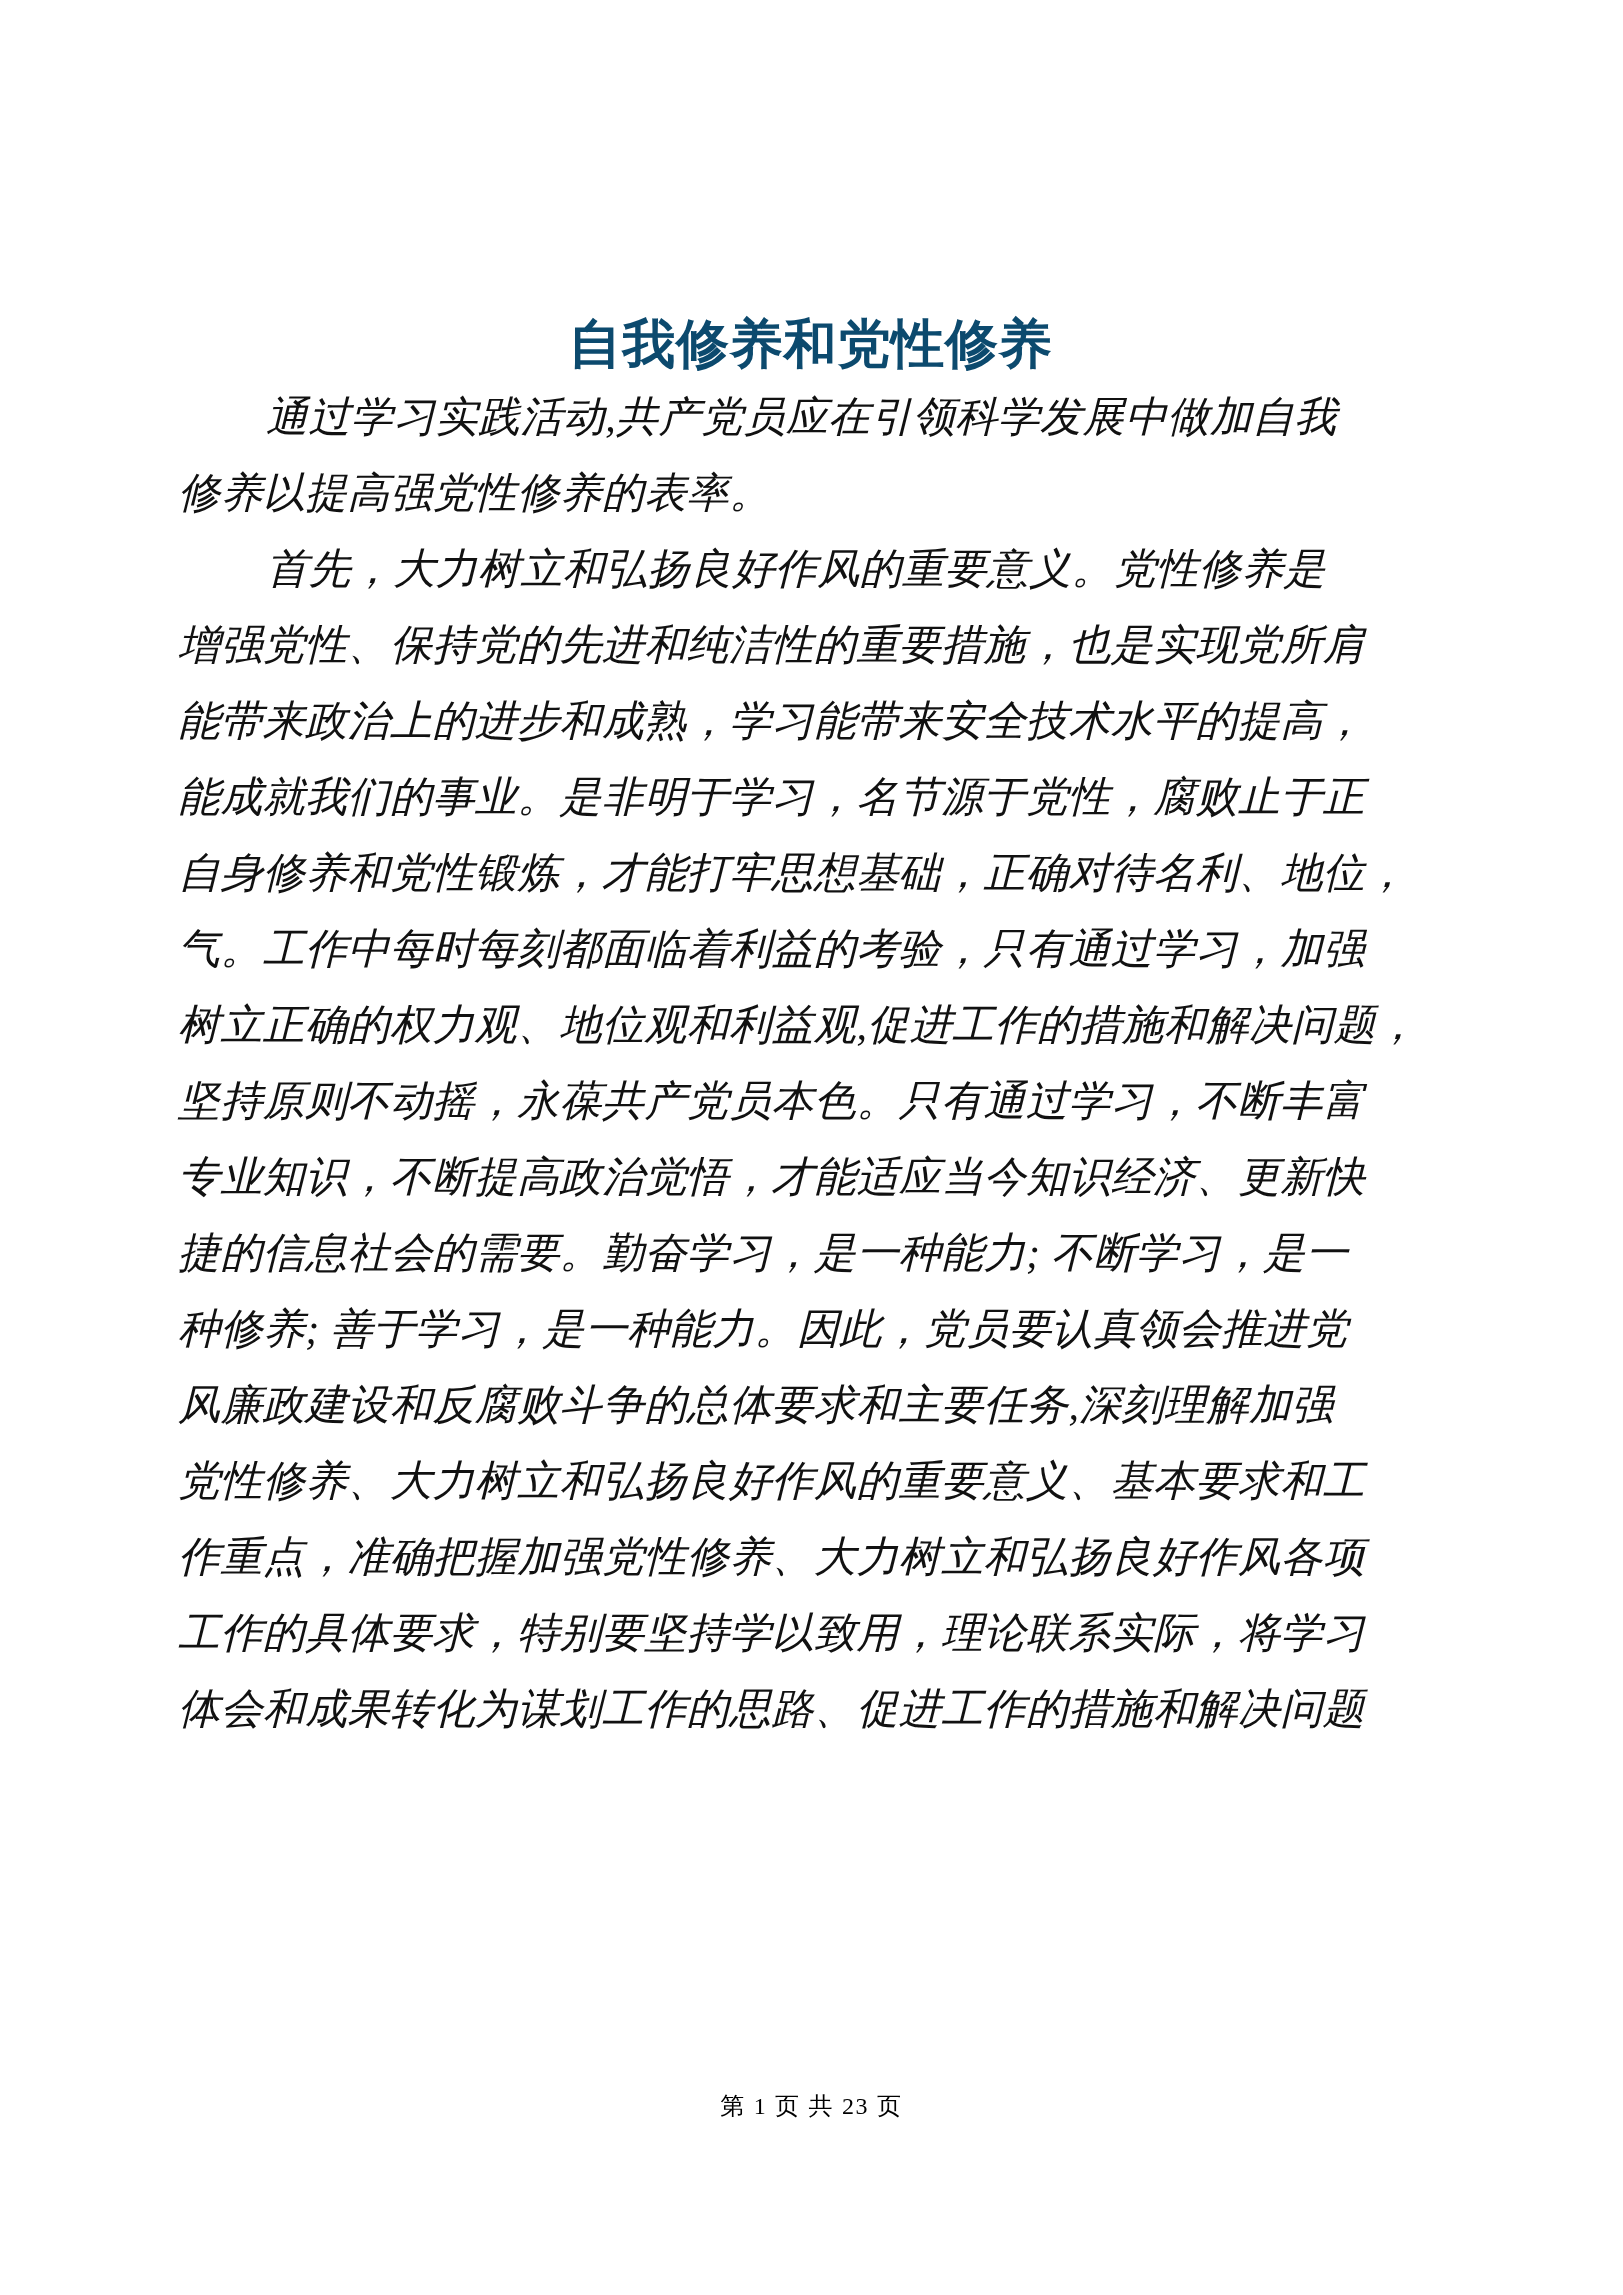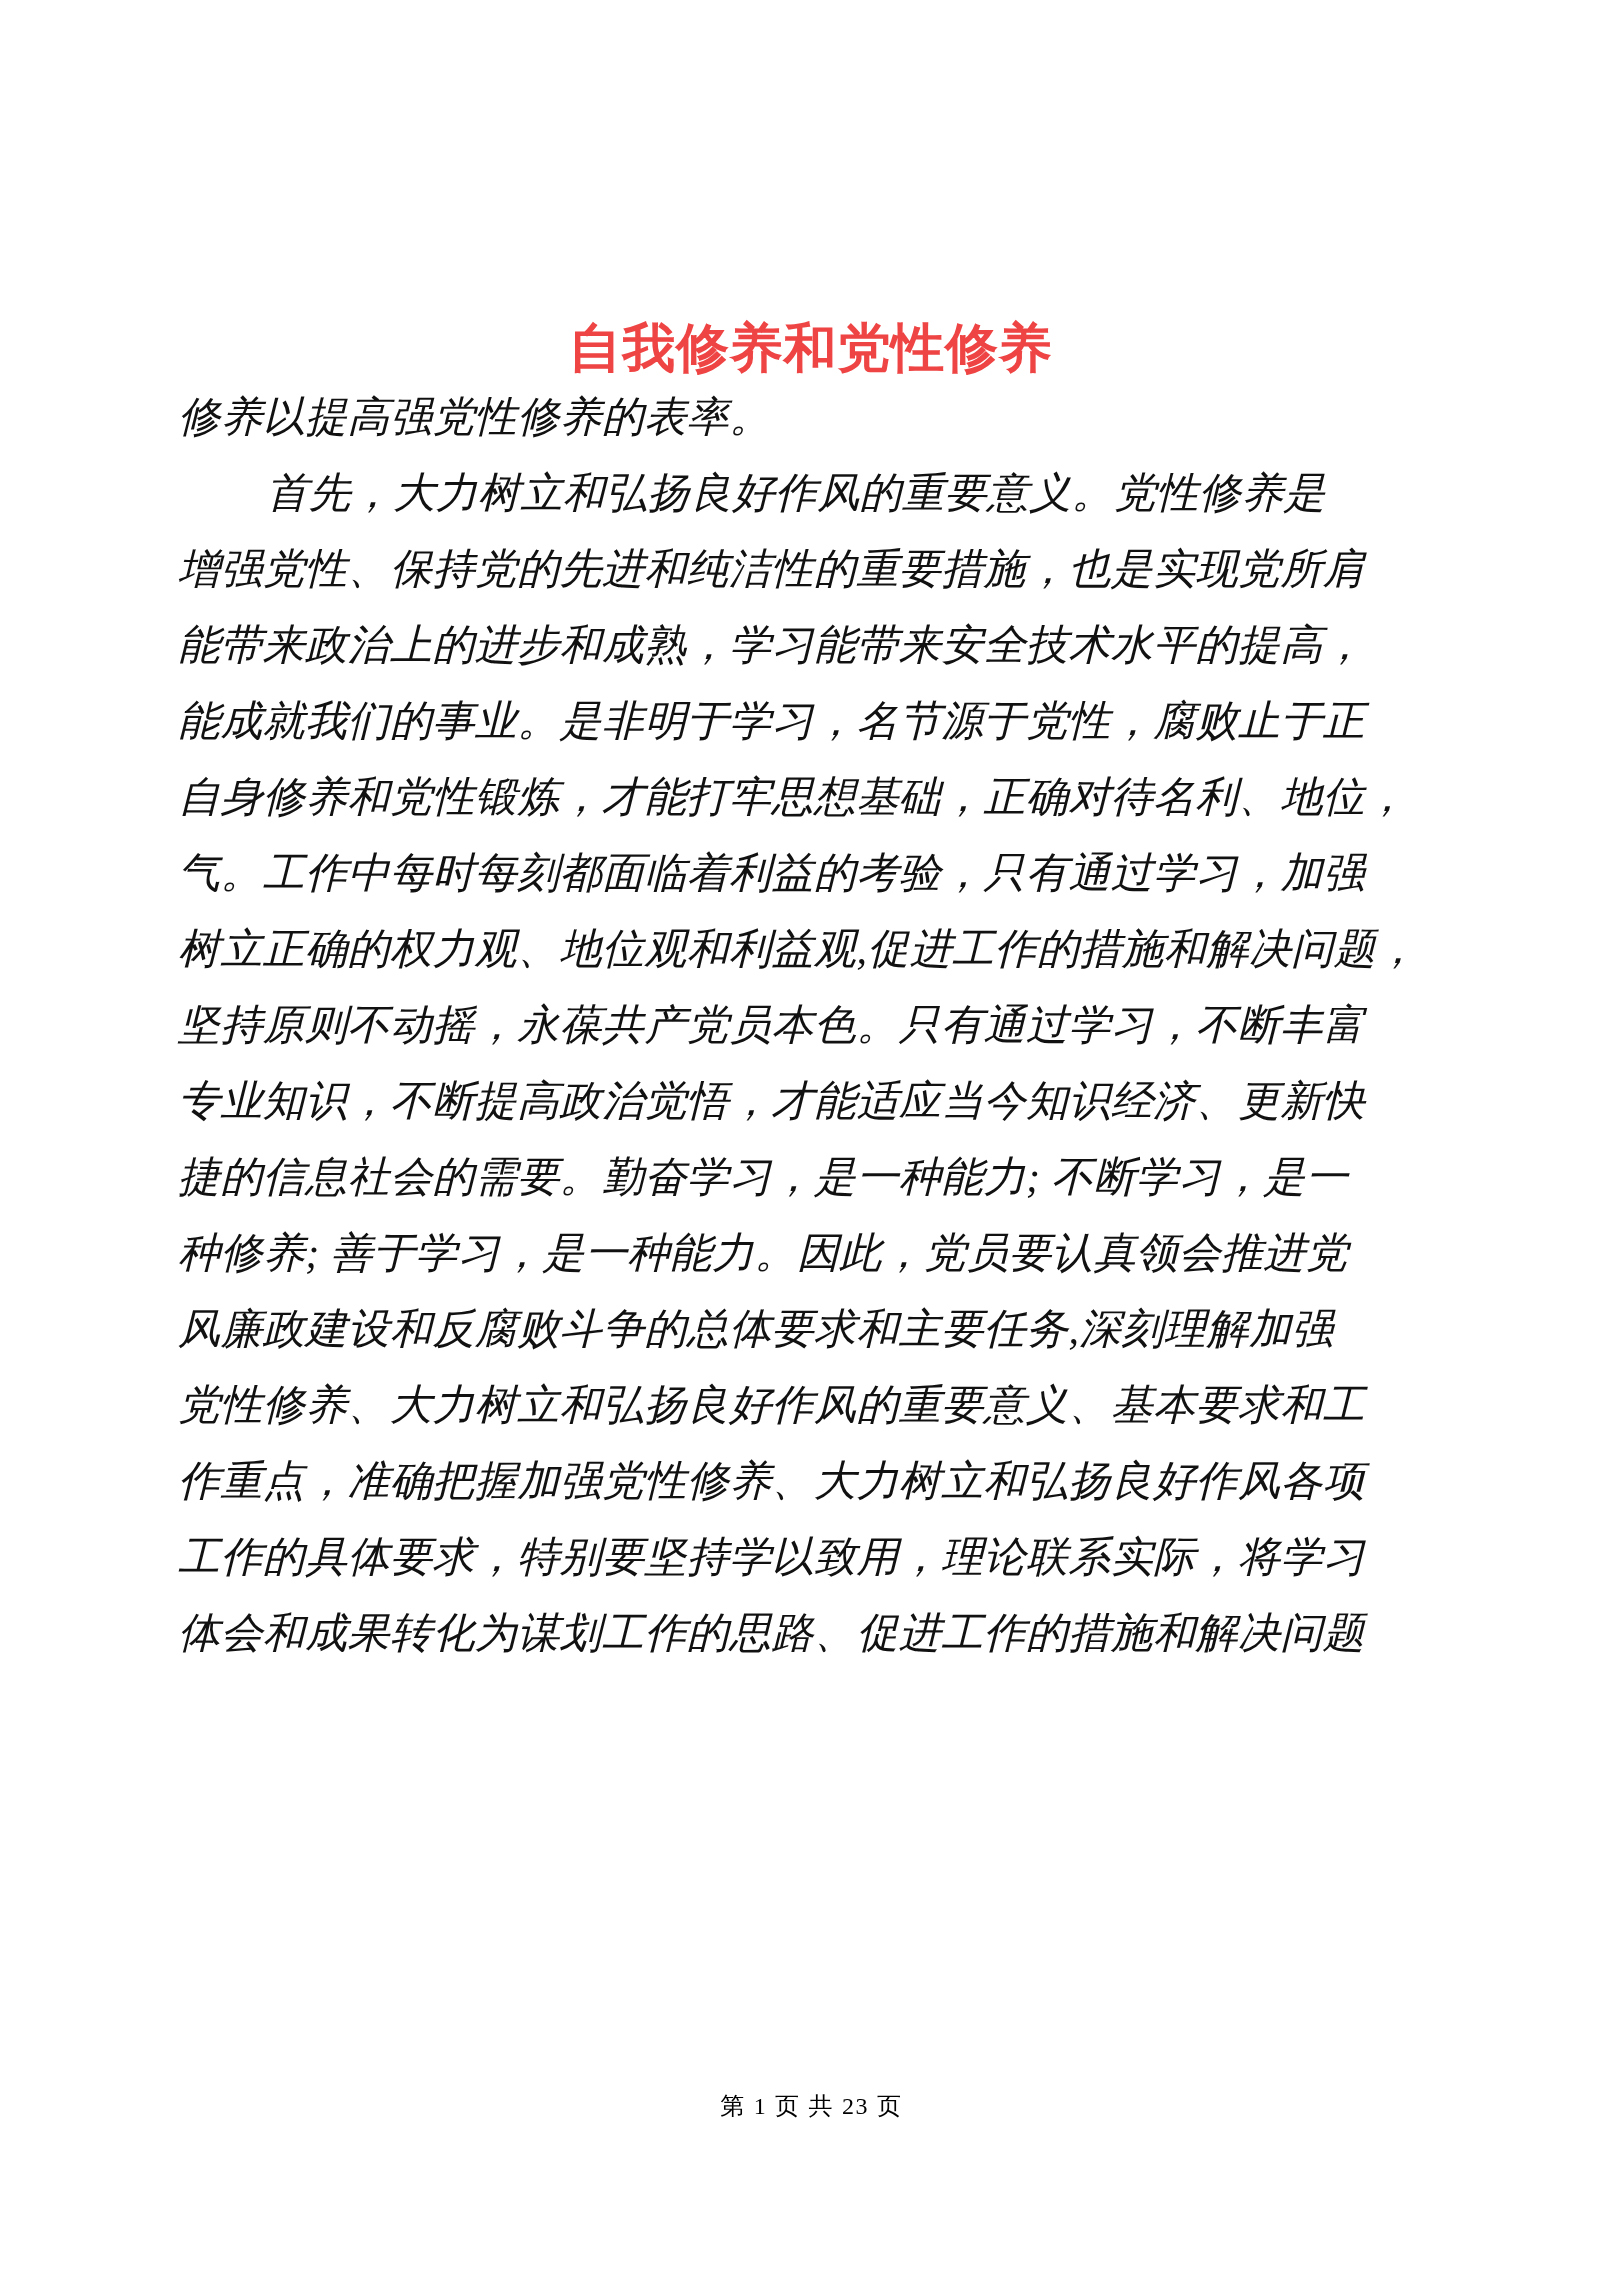--- a/index.html
+++ b/index.html
@@ -15,25 +15,25 @@
     overflow: hidden;
     box-sizing: border-box;
   }
 
   .doc-title {
     position: absolute;
     left: 0;
     right: 2px;
     top: 279px;
     text-align: center;
-    font-family: Liberation Sans, sans-serif;
+    font-family: Liberation Mono, monospace;
     font-weight: bold;
     font-size: 53px;
     line-height: 1.25;
-    color: #ef4444;
+    color: #0c4a6e;
     letter-spacing: 0.8px;
   }
 
   .body-block {
     position: absolute;
     left: 178px;
     top: 379px;
     width: 1250px;
   }
 
@@ -67,20 +67,21 @@
 </head>
 <body>
 
 <div class="page">
 
   <h1 class="doc-title">自我修养和党性修养</h1>
 
   <div class="body-block">
 
     <div class="paragraph">
+      <div class="body-line indent">通过学习实践活动,共产党员应在引领科学发展中做加自我</div>
       <div class="body-line">修养以提高强党性修养的表率。</div>
     </div>
 
     <div class="paragraph">
       <div class="body-line indent">首先，大力树立和弘扬良好作风的重要意义。党性修养是</div>
       <div class="body-line">增强党性、保持党的先进和纯洁性的重要措施，也是实现党所肩</div>
       <div class="body-line">能带来政治上的进步和成熟，学习能带来安全技术水平的提高，</div>
       <div class="body-line">能成就我们的事业。是非明于学习，名节源于党性，腐败止于正</div>
       <div class="body-line">自身修养和党性锻炼，才能打牢思想基础，正确对待名利、地位，</div>
       <div class="body-line">气。工作中每时每刻都面临着利益的考验，只有通过学习，加强</div>

